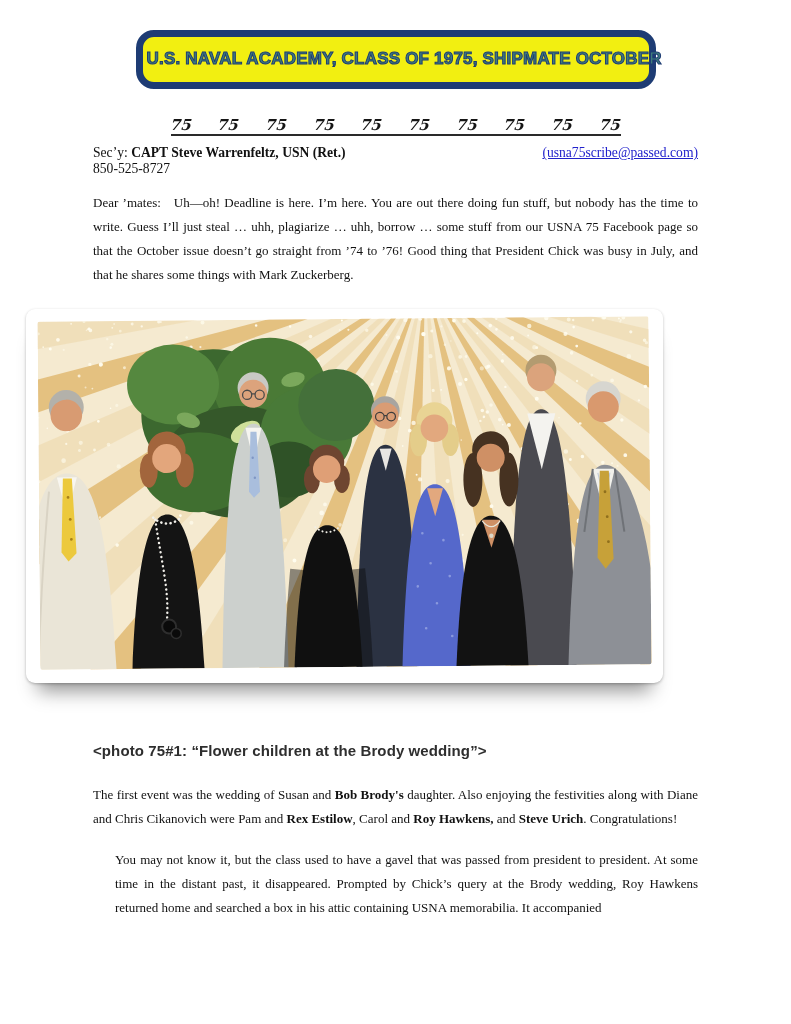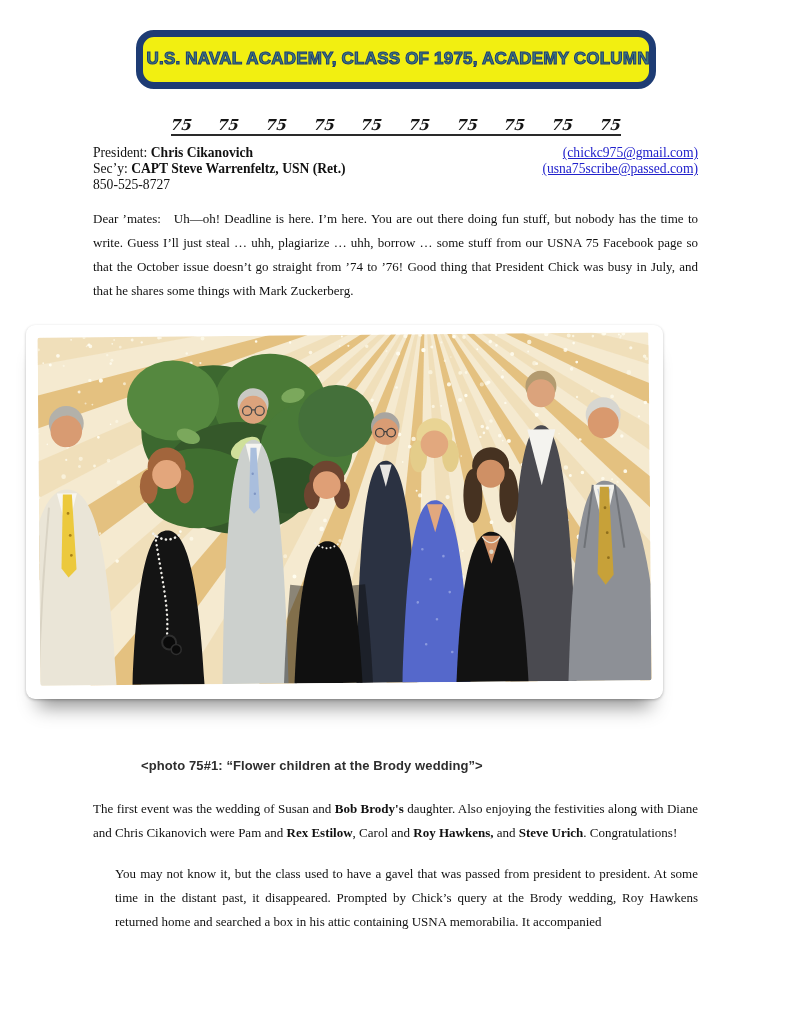--- a/index.html
+++ b/index.html
@@ -55,51 +55,47 @@
   }
   .photo-card::after{
     content:"";position:absolute;z-index:-1;right:10px;bottom:8px;width:45%;height:22px;
     box-shadow:0 14px 11px rgba(0,0,0,.32);transform:rotate(2.5deg);
   }
   .photo-card svg{display:block;border-radius:2px;transform:rotate(-.5deg);}
   
   .caption{
     margin-top:59px;
     font-family:"Liberation Sans", sans-serif;font-weight:700;
-    font-size:13px;color:#2e2e2e;letter-spacing:.1px;margin-left:48px;
+    font-size:15px;color:#2e2e2e;letter-spacing:.1px;
   }
 </style>
 </head>
 <body>
 
 <div class="page">
 
   <div class="banner">
-    <div class="bline">U.S. NAVAL ACADEMY, CLASS OF 1975, ACADEMY COLUMN</div>
+    <div class="bline">U.S. NAVAL ACADEMY, CLASS OF 1975, SHIPMATE OCTOBER</div>
   </div>
 
   <div class="divider75">
       <span>75</span>
       <span>75</span>
       <span>75</span>
       <span>75</span>
       <span>75</span>
       <span>75</span>
       <span>75</span>
       <span>75</span>
       <span>75</span>
       <span>75</span>
     </div>
 
   <div class="content">
     <div class="contact">
-      <div class="row">
-        <span><span>President: </span><b>Chris Cikanovich</b></span>
-        <span class="email">(chickc975@gmail.com)</span>
-      </div>
       <div class="row">
         <span><span>Sec’y: </span><b>CAPT Steve Warrenfeltz, USN (Ret.)</b></span>
         <span class="email">(usna75scribe@passed.com)</span>
       </div>
       <div class="row">
         <span>850-525-8727</span>
       </div>
     </div>
 
     <p class="para p1"><span>Dear ’mates: &nbsp; Uh—oh! Deadline is here. I’m here. You are out there doing fun stuff, but nobody has the time to write. Guess I’ll just steal … uhh, plagiarize … uhh, borrow … some stuff from our USNA 75 Facebook page so that the October issue doesn’t go straight from ’74 to ’76! Good thing that President Chick was busy in July, and that he shares some things with Mark Zuckerberg.</span></p>

